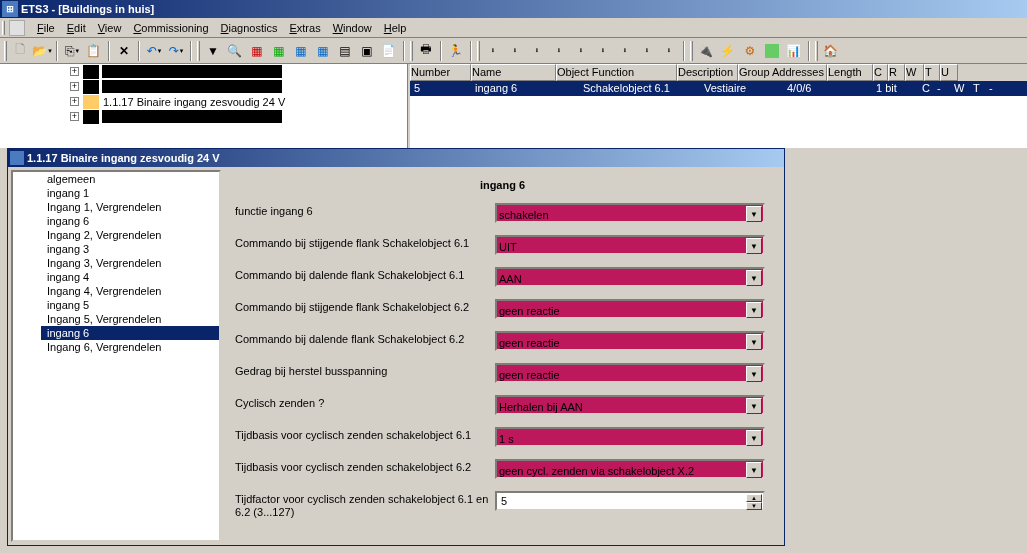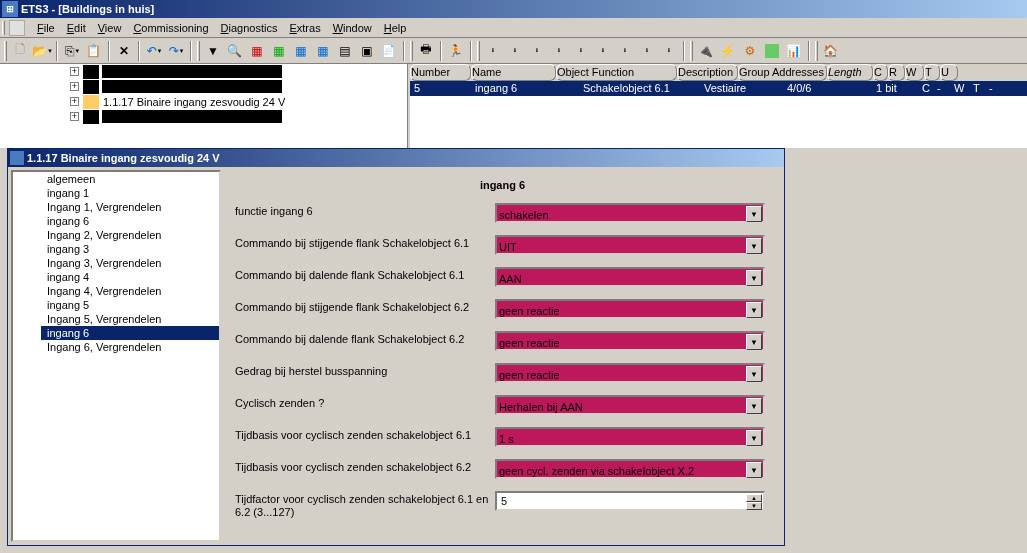--- a/index.html
+++ b/index.html
@@ -27,21 +27,21 @@
 .tree-area { position: absolute; top: 64px; left: 0; width: 408px; height: 84px; background: #fff; border-right: 1px solid #808080; overflow:hidden; }
 .tree-row { height: 15px; display: flex; align-items: center; padding-left: 70px; font-size:11px; }
 .tree-row .exp { width:9px;height:9px;border:1px solid #808080;display:flex;align-items:center;justify-content:center;font-size:9px;line-height:7px;margin-right:4px;background:#fff; }
 .tree-row .ticon { width:16px;height:14px;margin-right:3px; }
 .tree-row.black .lbl { background:#000;color:#000; padding:0 2px; min-width:180px; height:13px; }
 .tree-row.sel .lbl { background:#fff;color:#000; padding:0 1px; }
 
 
 .listview { position: absolute; top: 64px; left: 410px; right: 0; height: 84px; background: #fff; }
 .list-header { display: flex; height: 17px; background: #d4d0c8; }
-.list-header .col { border-right: 1px solid #808080; border-bottom: 1px solid #808080; border-top:1px solid #fff; border-left:1px solid #fff; padding: 1px 0; font-size: 11px; overflow:hidden;border-radius:6px; }
+.list-header .col { border-right: 1px solid #808080; border-bottom: 1px solid #808080; border-top:1px solid #fff; border-left:1px solid #fff; padding: 1px 0; font-size: 11px; overflow:hidden; }
 .list-row { display: flex; height: 15px; background: #0a246a; color: #fff; }
 .list-row .cell { padding: 1px 4px; font-size: 11px; overflow:hidden; }
 
 
 .dialog { position: absolute; top: 148px; left: 7px; width: 778px; height: 398px; border: 1px solid #0a246a; background: #d4d0c8; }
 .dialog-title { background: linear-gradient(to right, #0a246a, #a6caf0); height: 18px; display: flex; align-items: center; color: white; font-weight: bold; padding: 0 2px; }
 .dialog-title .icon { width: 14px; height: 14px; background: #4a7ac0; margin-right: 3px; }
 .dialog-body { display: flex; height: calc(100% - 18px); }
 
 .side-list { width: 210px; background: #fff; border: 2px inset #d4d0c8; margin: 3px 0 3px 3px; overflow-y: auto; padding-left: 28px; }
@@ -157,21 +157,21 @@
     </div>
   </div>
 
 <div class="listview">
   <div class="list-header" id="listheader">
       <div class="col" style="width: 61px;">Number</div>
       <div class="col" style="width: 85px;">Name</div>
       <div class="col" style="width: 121px;">Object Function</div>
       <div class="col" style="width: 61px;">Description</div>
       <div class="col" style="width: 89px;">Group Addresses</div>
-      <div class="col" style="width: 46px; font-style: italic;">Length</div>
+      <div class="col" style="width: 46px;">Length</div>
       <div class="col" style="width: 15px;">C</div>
       <div class="col" style="width: 17px;">R</div>
       <div class="col" style="width: 19px;">W</div>
       <div class="col" style="width: 16px;">T</div>
       <div class="col" style="width: 18px;">U</div>
     </div>
   <div class="list-row" id="listrow">
       <div class="cell" style="width: 61px;">5</div>
       <div class="cell" style="width: 85px;">ingang 6</div>
       <div class="cell" style="width: 121px; margin-left: 23px;">Schakelobject 6.1</div>

